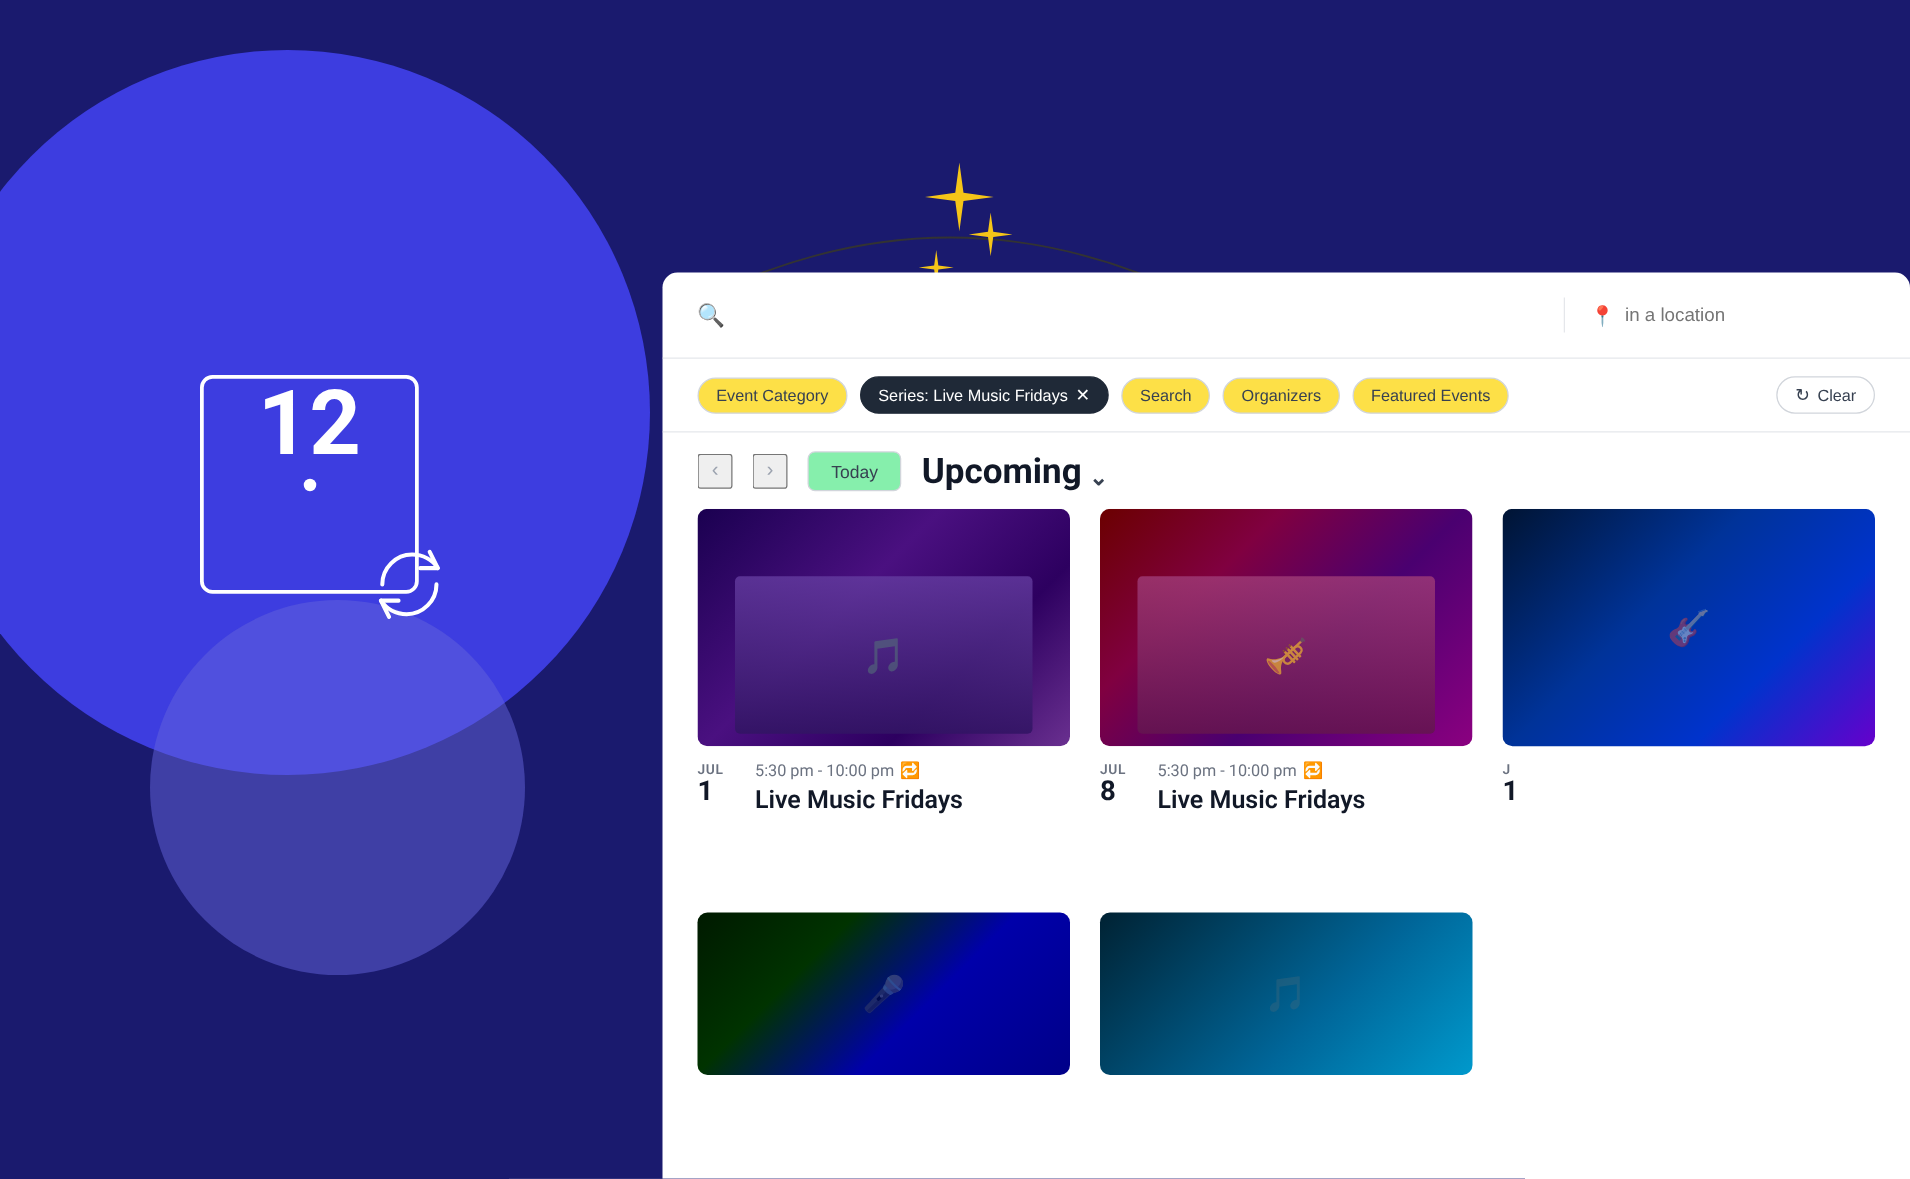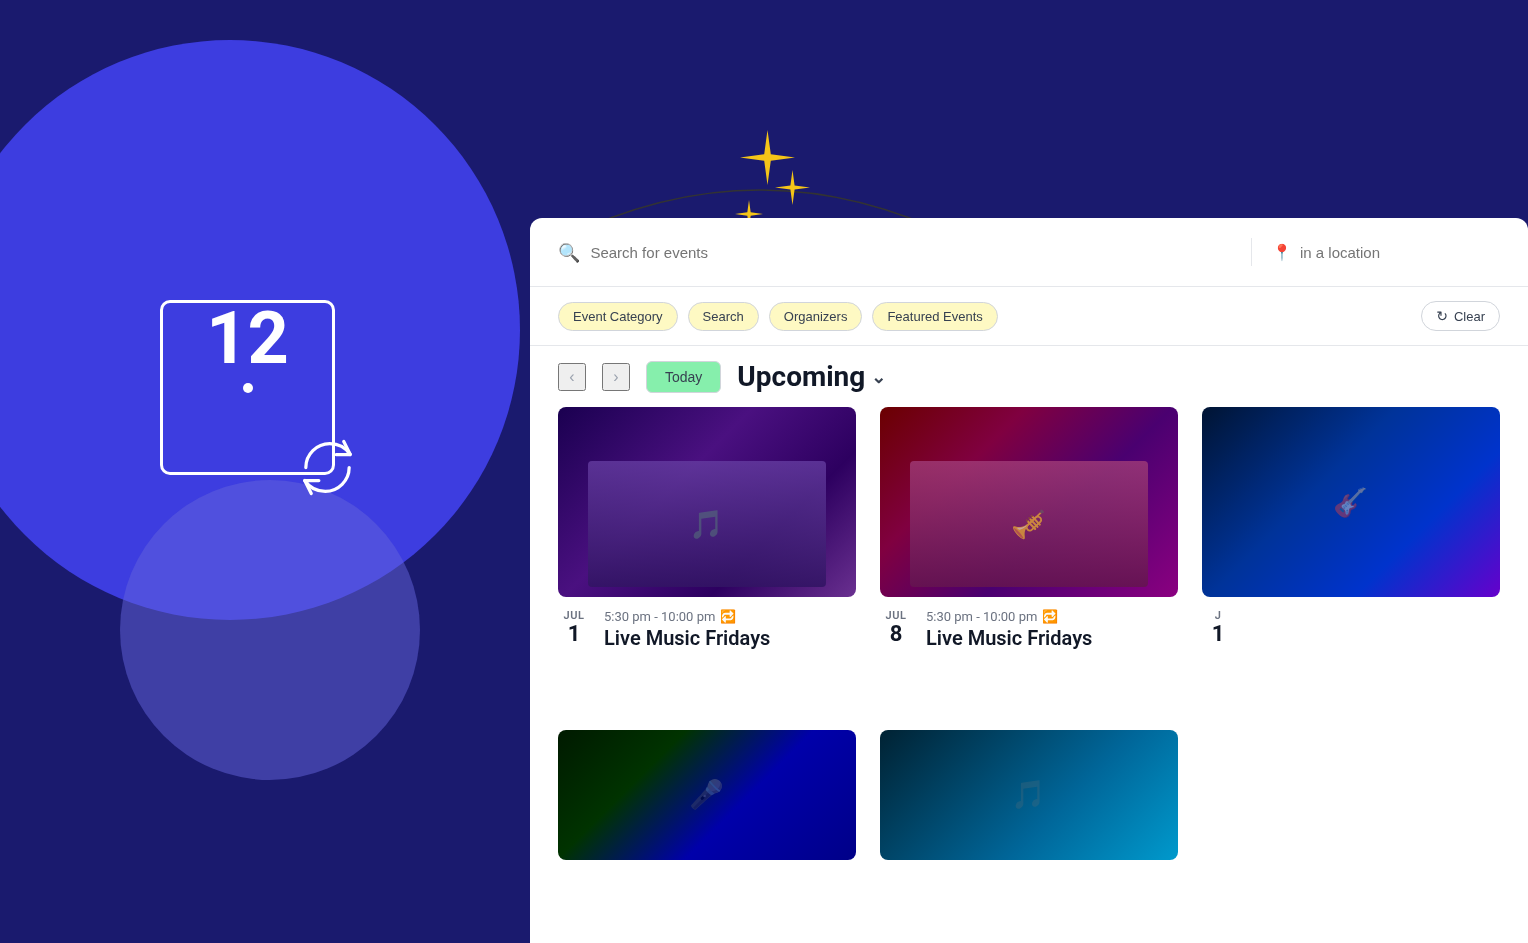--- a/index.html
+++ b/index.html
@@ -212,21 +212,21 @@
     .filter-chip {
       display: flex;
       align-items: center;
       gap: 6px;
       padding: 6px 14px;
       border-radius: 20px;
       border: 1px solid #d1d5db;
       font-size: 13px;
       color: #374151;
       cursor: pointer;
-      background: #fef9c3;
+      background: #fde047;
     }
 
     .filter-chip.active {
       background: #1f2937;
       color: white;
       border-color: #1f2937;
     }
 
     .filter-chip .close-x {
       font-size: 14px;
@@ -275,21 +275,21 @@
       border-radius: 6px;
       border: 1px solid #d1d5db;
       font-size: 14px;
       color: #374151;
       cursor: pointer;
       background: #86efac;
     }
 
     .view-selector {
       display: flex;
-      align-items: center;
+      align-items: flex-end;
       gap: 6px;
       font-size: 28px;
       font-weight: 700;
       color: #111827;
       cursor: pointer;
     }
 
     .chevron-icon {
       font-size: 18px;
       color: #374151;
@@ -323,21 +323,21 @@
     .event-meta {
       display: flex;
       gap: 14px;
       margin-top: 12px;
       align-items: flex-start;
     }
 
     .event-date {
       display: flex;
       flex-direction: column;
-      align-items: center;
+      align-items: flex-start;
       min-width: 32px;
     }
 
     .event-month {
       font-size: 11px;
       font-weight: 600;
       color: #6b7280;
       text-transform: uppercase;
       letter-spacing: 0.5px;
     }
@@ -421,35 +421,38 @@
       <path d="M15 54 L9 42 L22 42" stroke="white" stroke-width="3" stroke-linecap="round" stroke-linejoin="round" fill="none"></path>
     </svg>
   </div>
 </div>
 
 <div class="main-panel">
 
   <div class="search-bar">
     <div class="search-left">
       <span class="search-icon">🔍</span>
-      <input class="search-input" type="text" placeholder="Search for events" style="">
     </div>
     <div class="search-divider"></div>
     <div class="location-section">
       <span class="location-icon">📍</span>
       <input class="search-input" type="text" style="width: 200px;" placeholder="in a location">
     </div>
   </div>
 
   <div class="filter-bar">
 
     <button class="filter-chip">
       <span>Event Category</span>
     </button>
 
+    <button class="filter-chip active">
+      <span>Series: Live Music Fridays</span>
+      <span class="close-x">✕</span>
+    </button>
 
     <button class="filter-chip">
       <span>Search</span>
     </button>
 
     <button class="filter-chip">
       <span>Organizers</span>
     </button>
 
     <button class="filter-chip">

